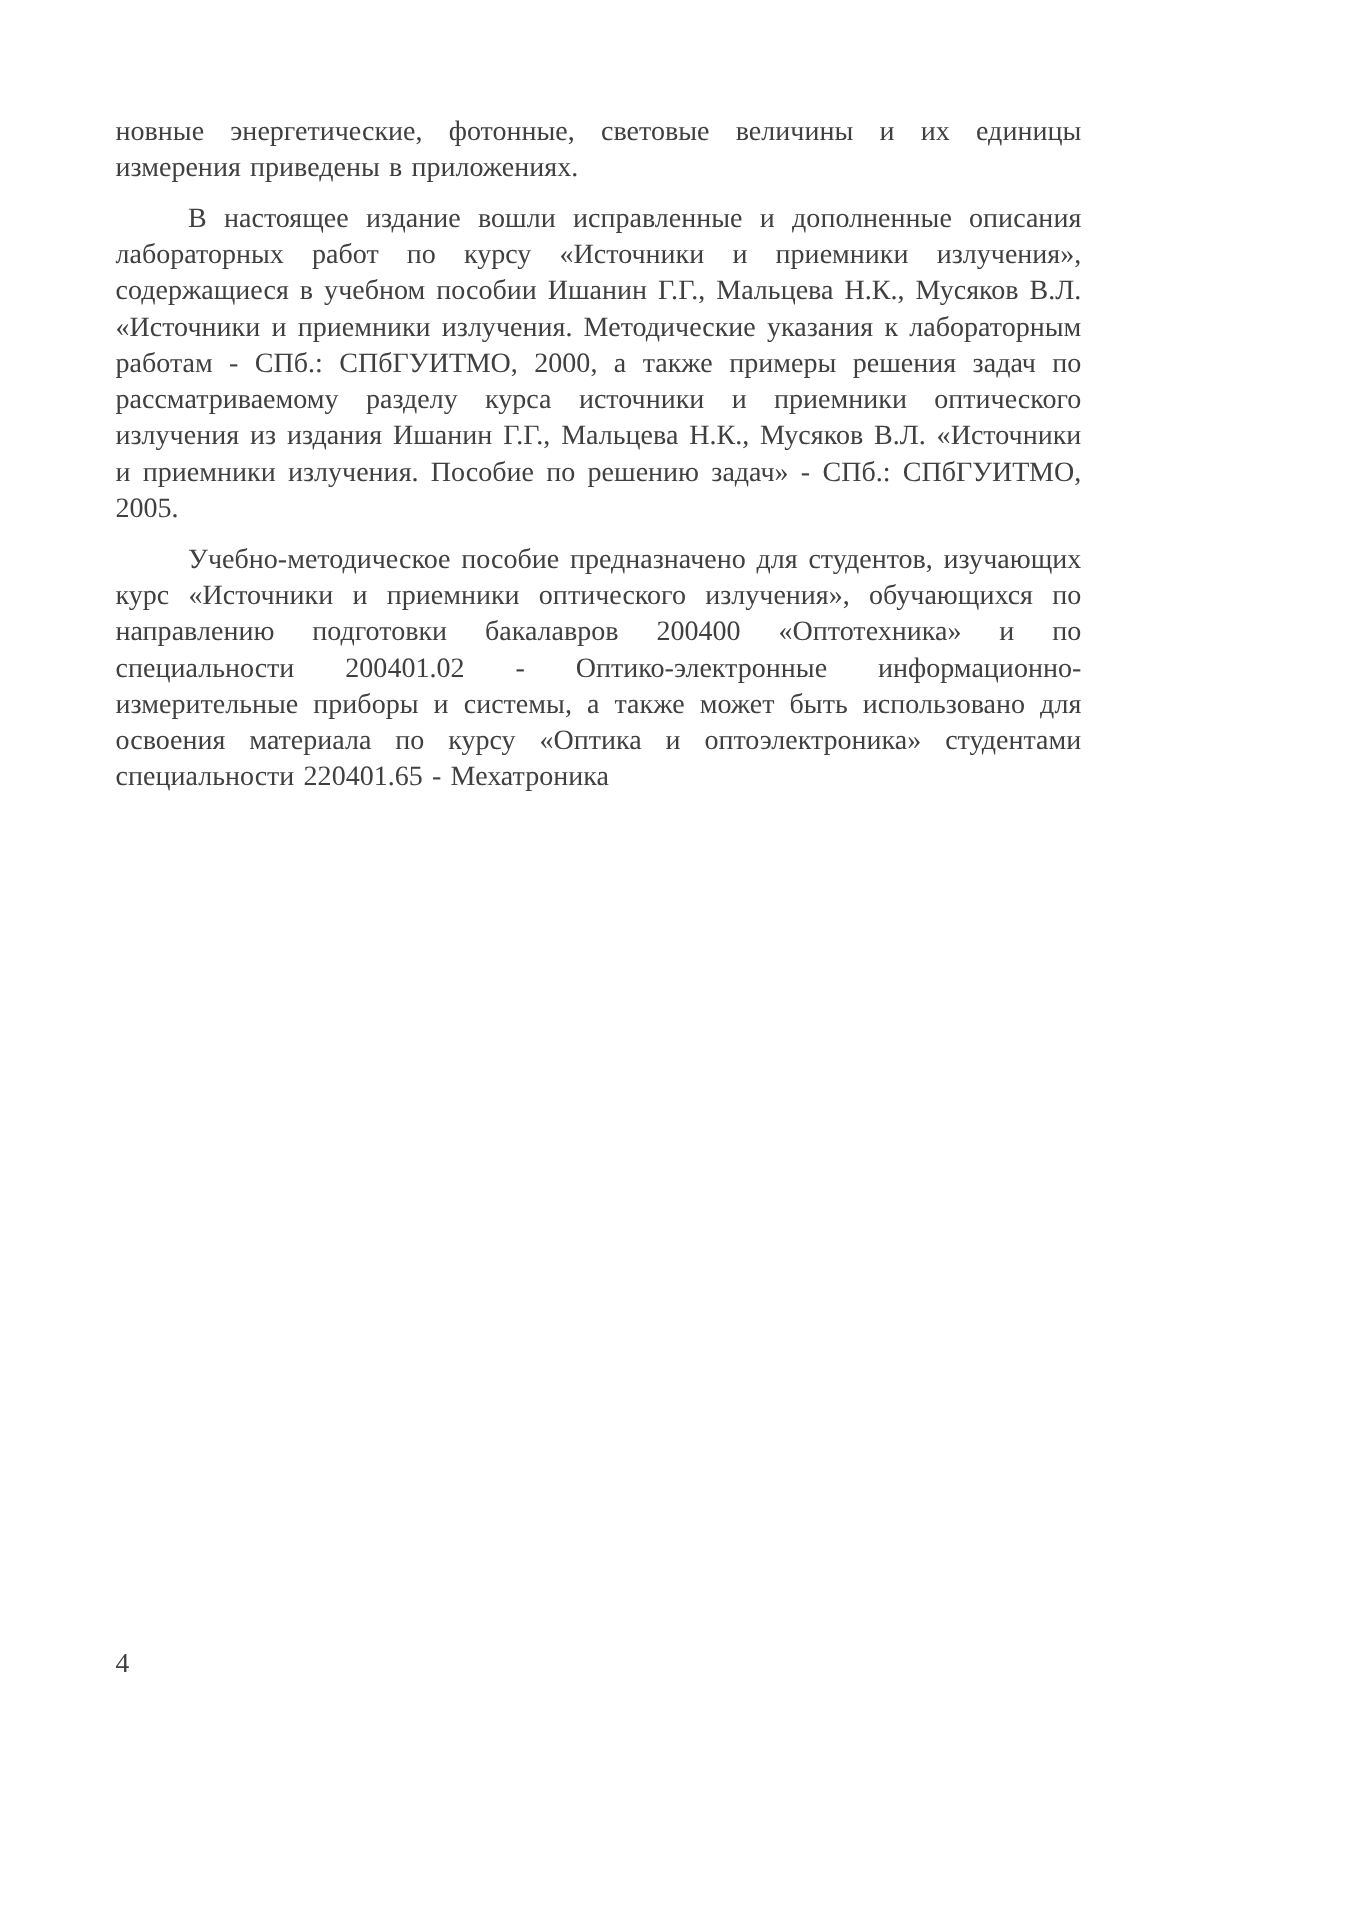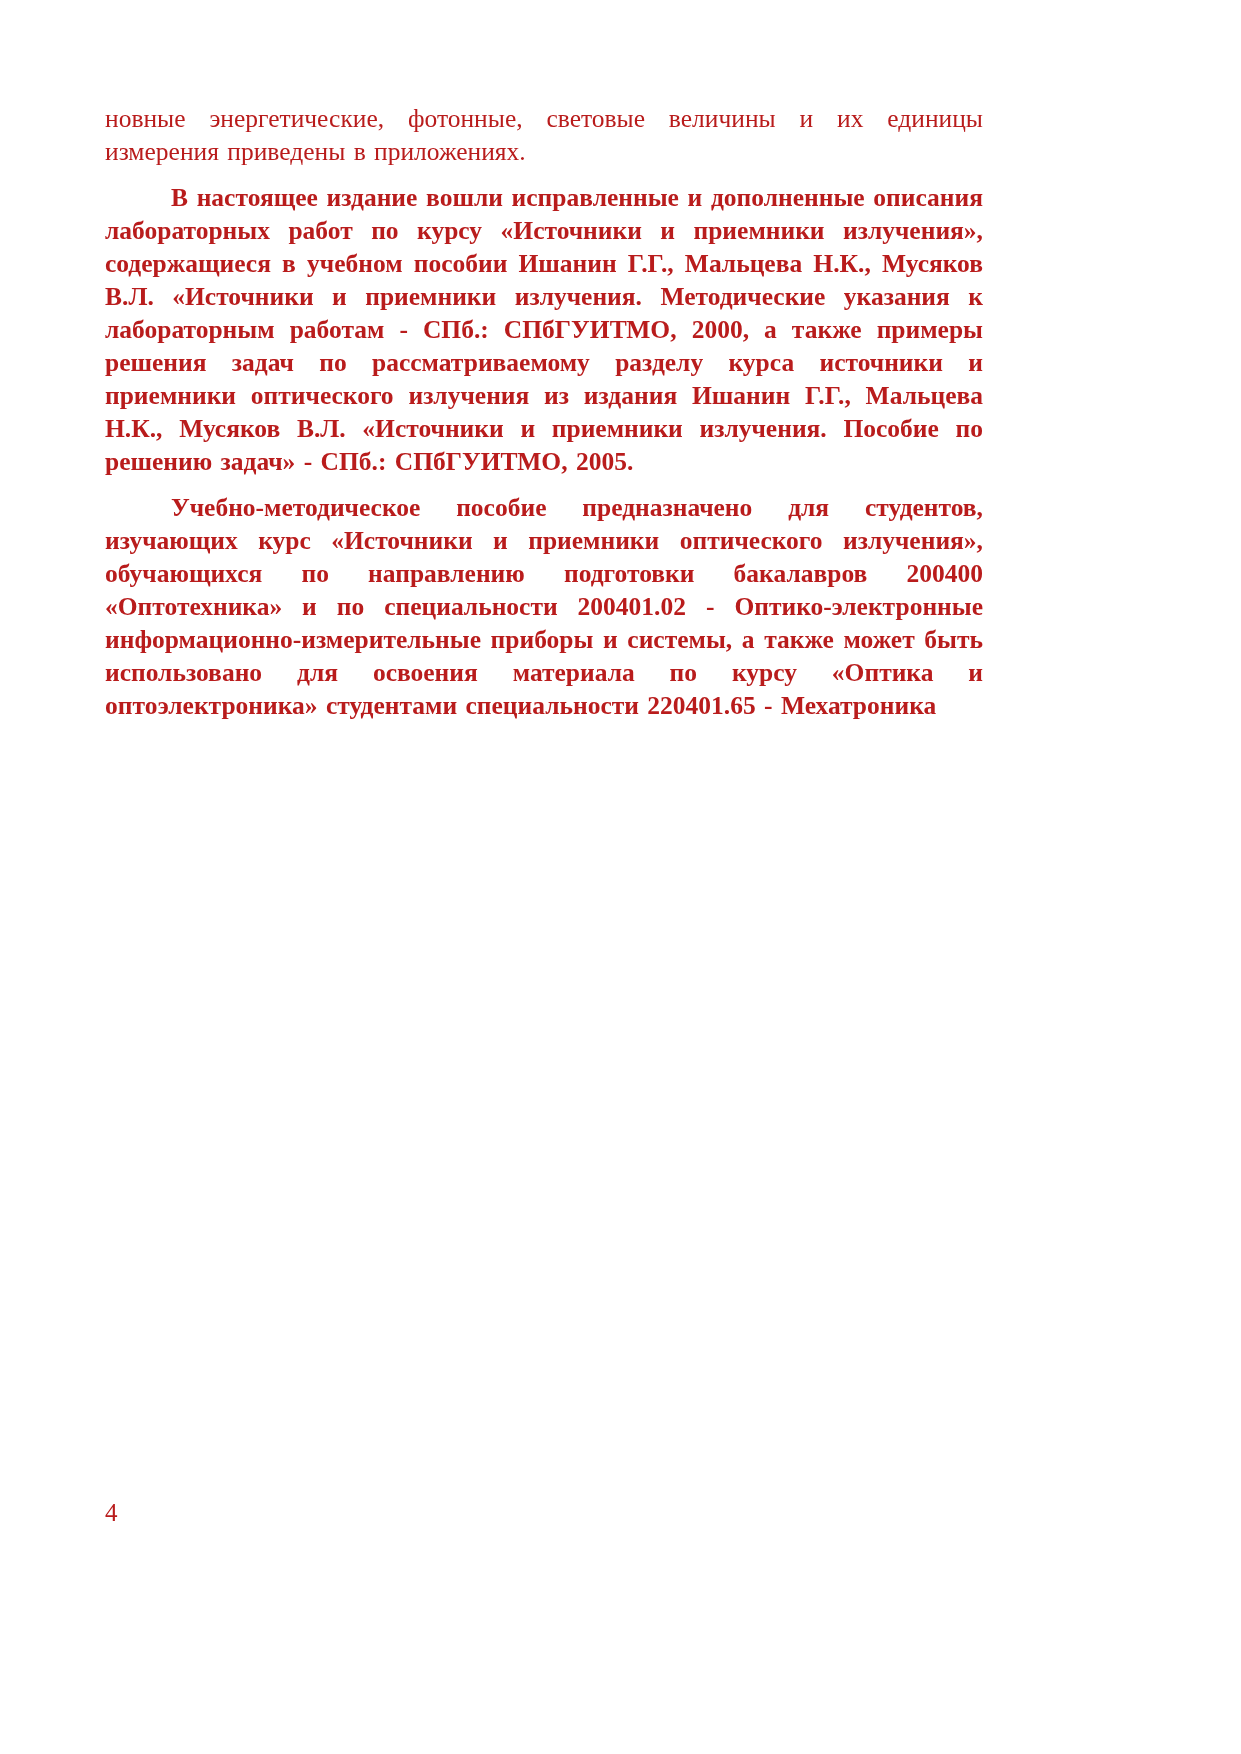--- a/index.html
+++ b/index.html
@@ -7,39 +7,38 @@
       padding: 0;
       background: #e9e9e9;
     }
     .page {
       position: relative;
       width: 1241px;
       height: 1754px;
       margin: 0 auto;
       background: #ffffff;
       font-family: "Liberation Serif", "DejaVu Serif", serif;
-      color: #b91c1c;
+      color: #404040;
       overflow: hidden;
     }
     .text-block {
       position: absolute;
       left: 105px;
       top: 102px;
       width: 878px;
     }
     .text-block p {
       margin: 0;
       font-size: 25.5px;
       line-height: 33px;
       text-align: justify;
       word-spacing: 2px;
     }
     .text-block p + p {
       margin-top: 13px;
-      font-weight: bold;
     }
     .text-block p.indent {
       text-indent: 66px;
     }
     .page-number {
       position: absolute;
       left: 105px;
       top: 1496px;
       font-size: 25px;
       line-height: 33px;

